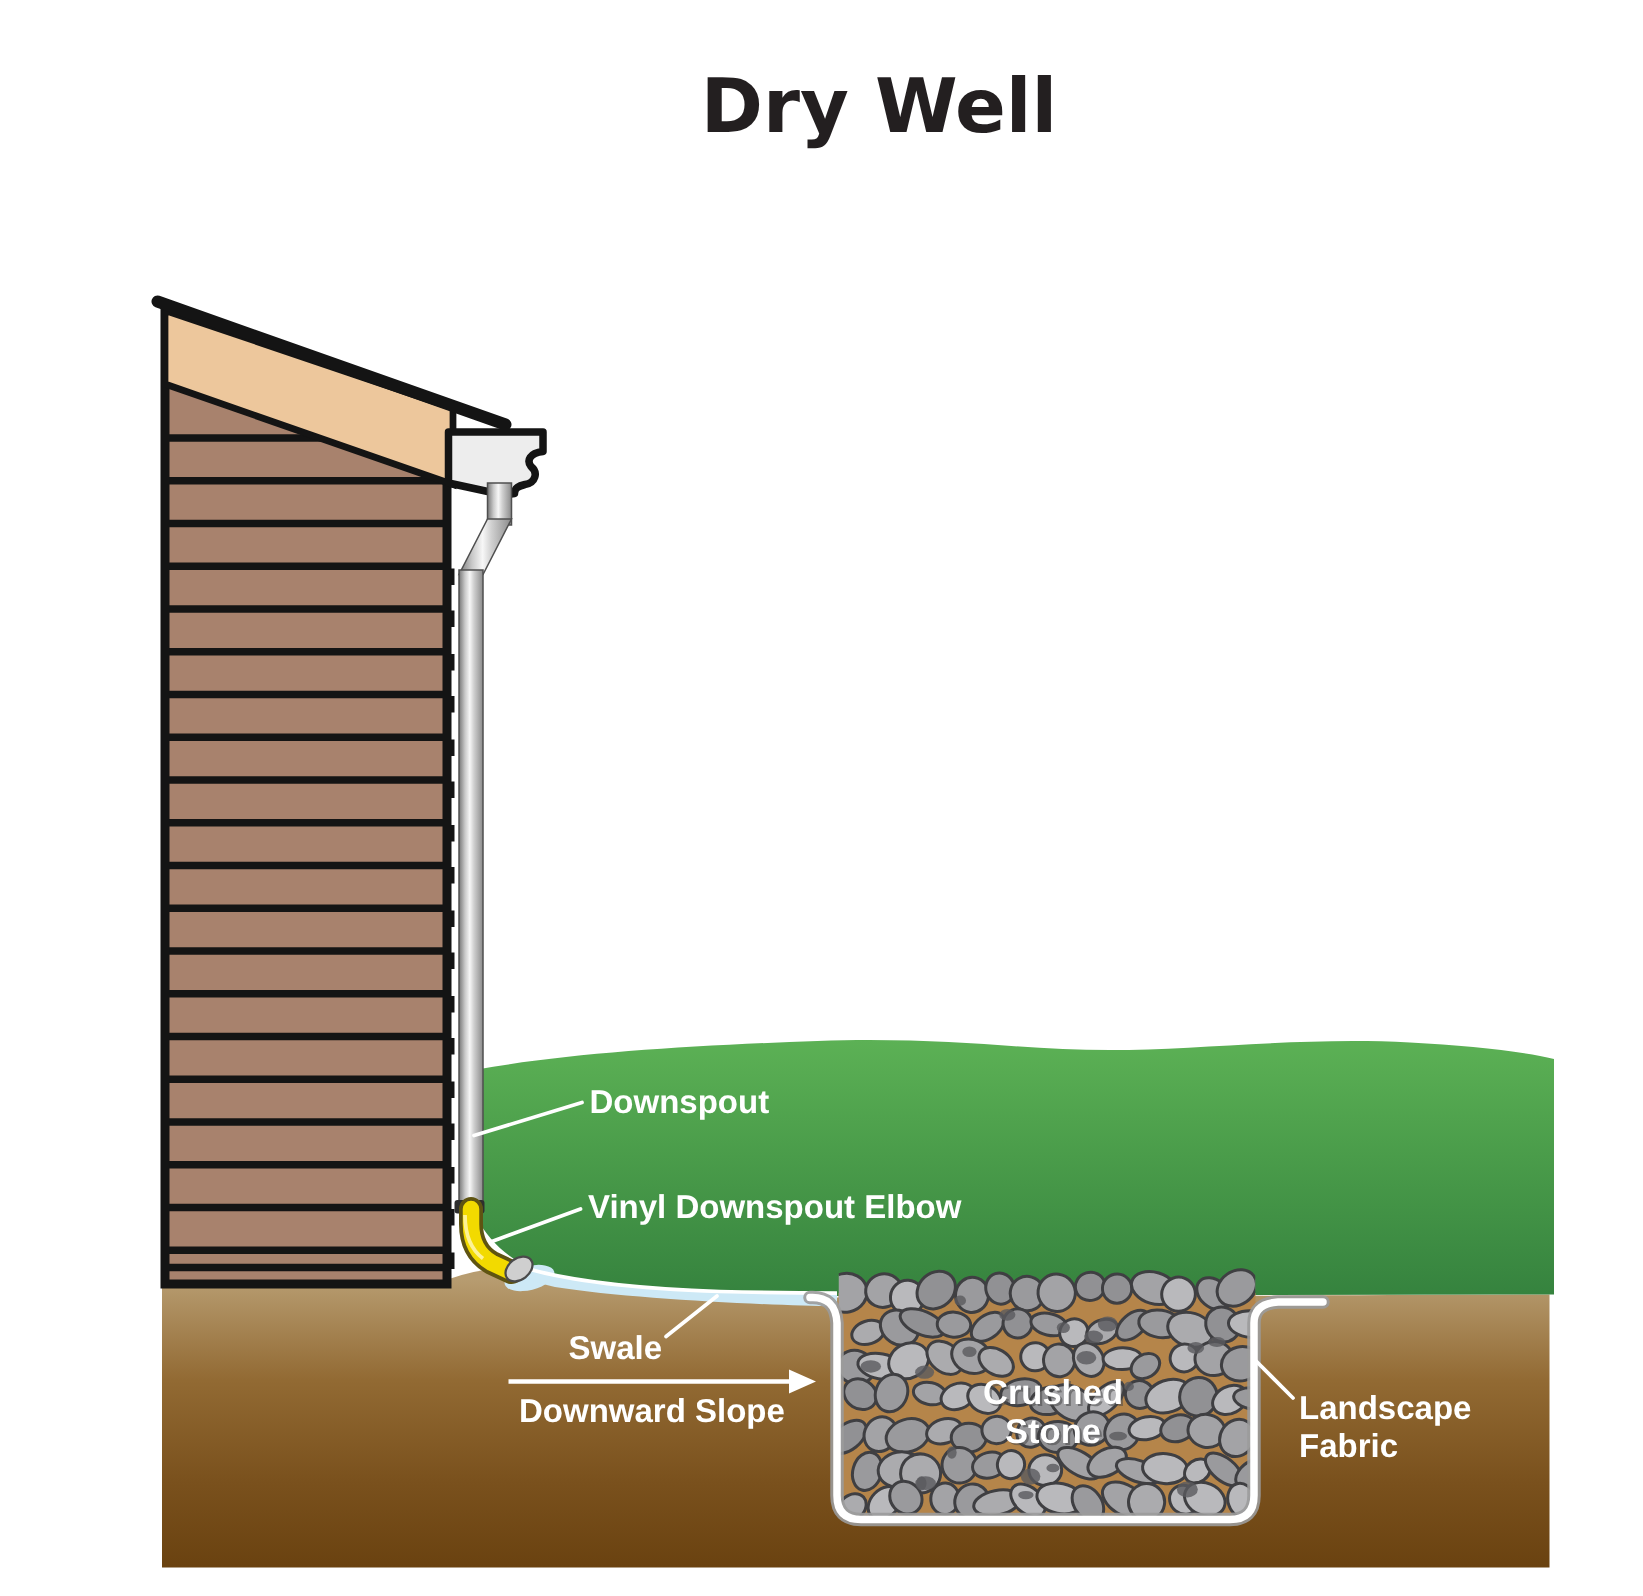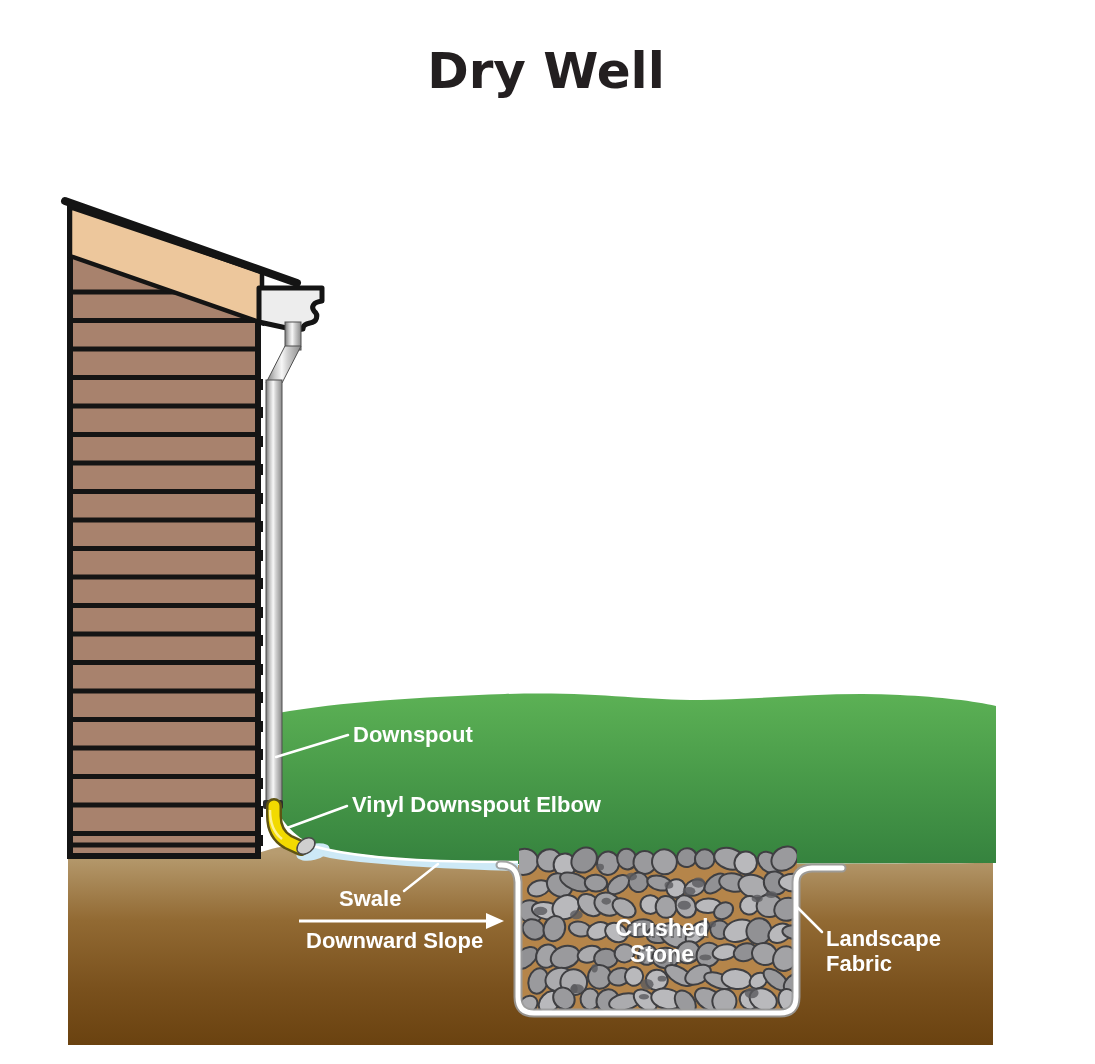--- a/index.html
+++ b/index.html
@@ -1,18 +1,18 @@
 <!DOCTYPE html>
 <html><head>
 <meta charset="utf-8">
 <style>
   html,body{margin:0;padding:0;background:#ffffff;}
   #stage{
     position:relative;width:1037px;height:1064px;background:#ffffff;
-    font-family:"Liberation Sans",sans-serif;overflow:hidden;
+    font-family:"Liberation Sans",sans-serif;overflow:hidden;padding-left:40px;
   }
   svg text{font-family:"Liberation Sans",sans-serif;}
   .diagram-label{font-weight:bold;font-size:22px;fill:#ffffff;}
   .diagram-label-shadow{font-weight:bold;fill:#4a4a4a;opacity:.55;}
   .title-text{font-family:"DejaVu Sans",sans-serif;font-weight:bold;font-size:50px;fill:#231f20;}
 </style>
 </head>
 <body>
 
 <div id="stage">

